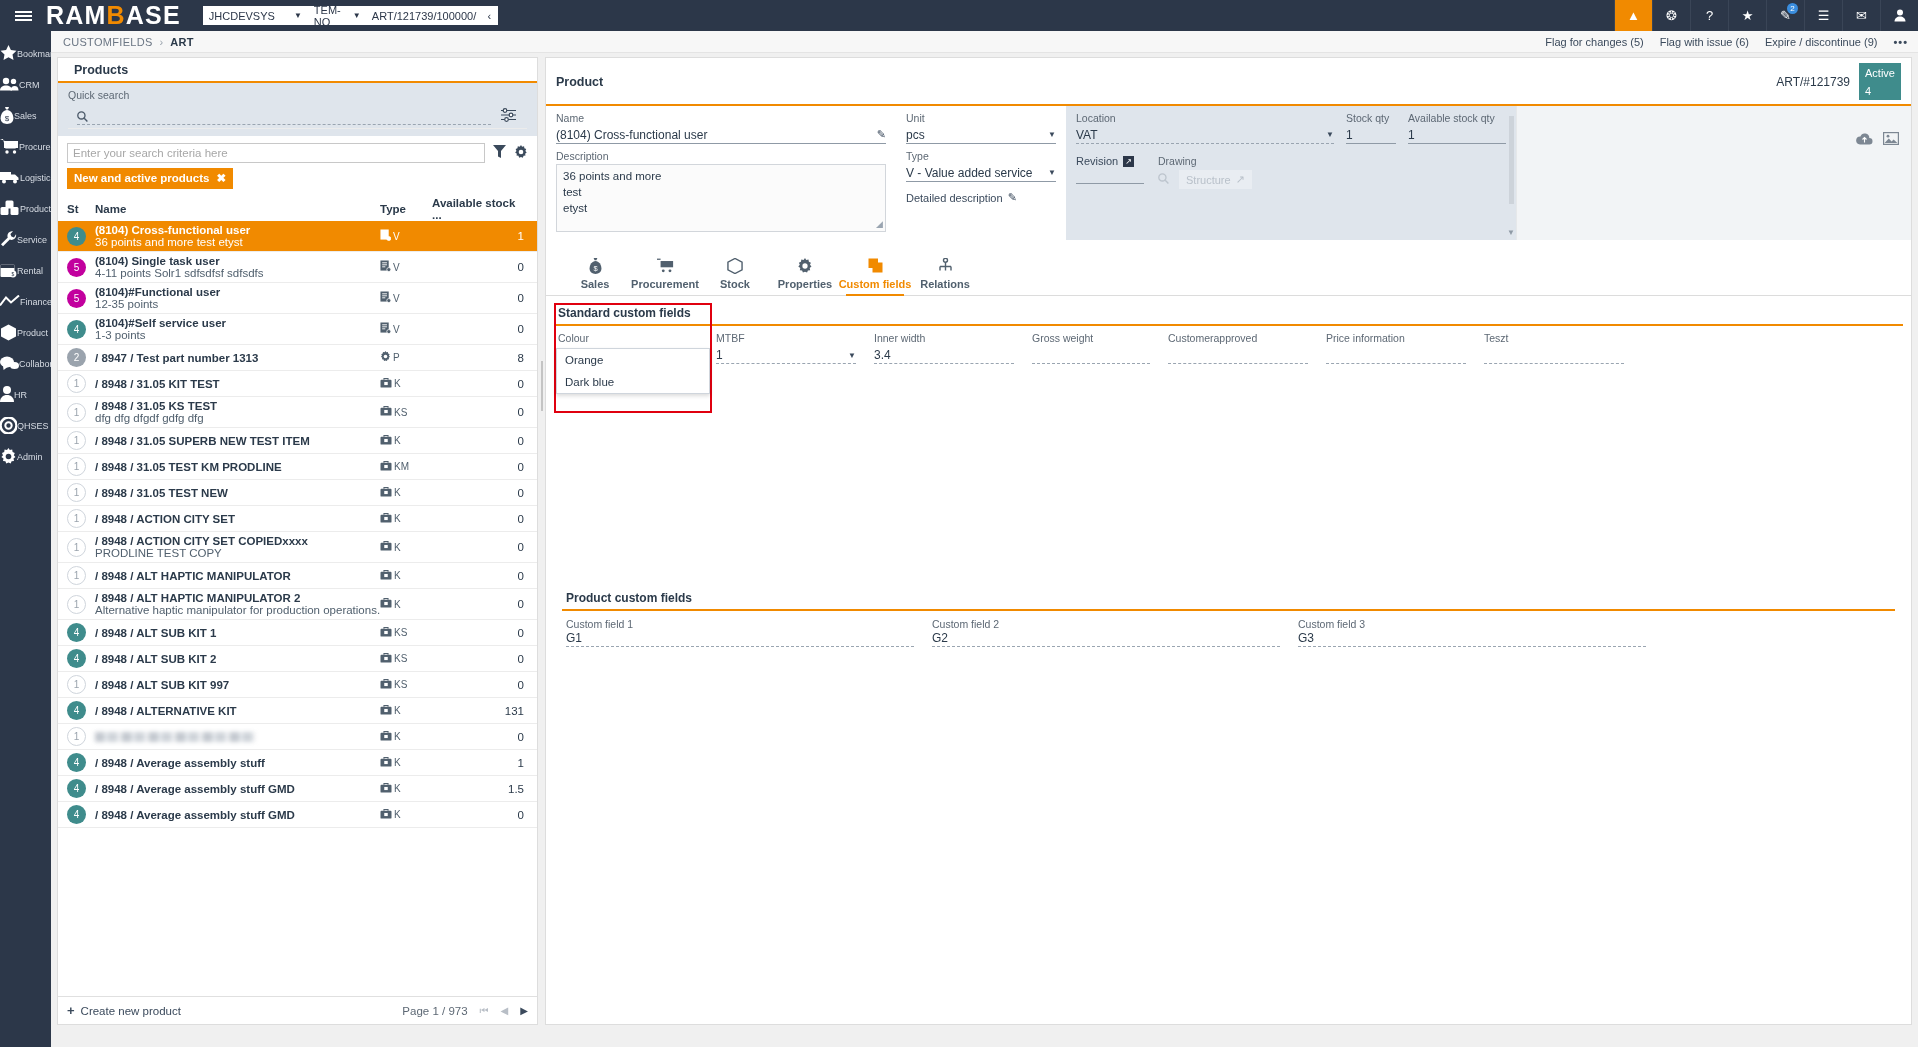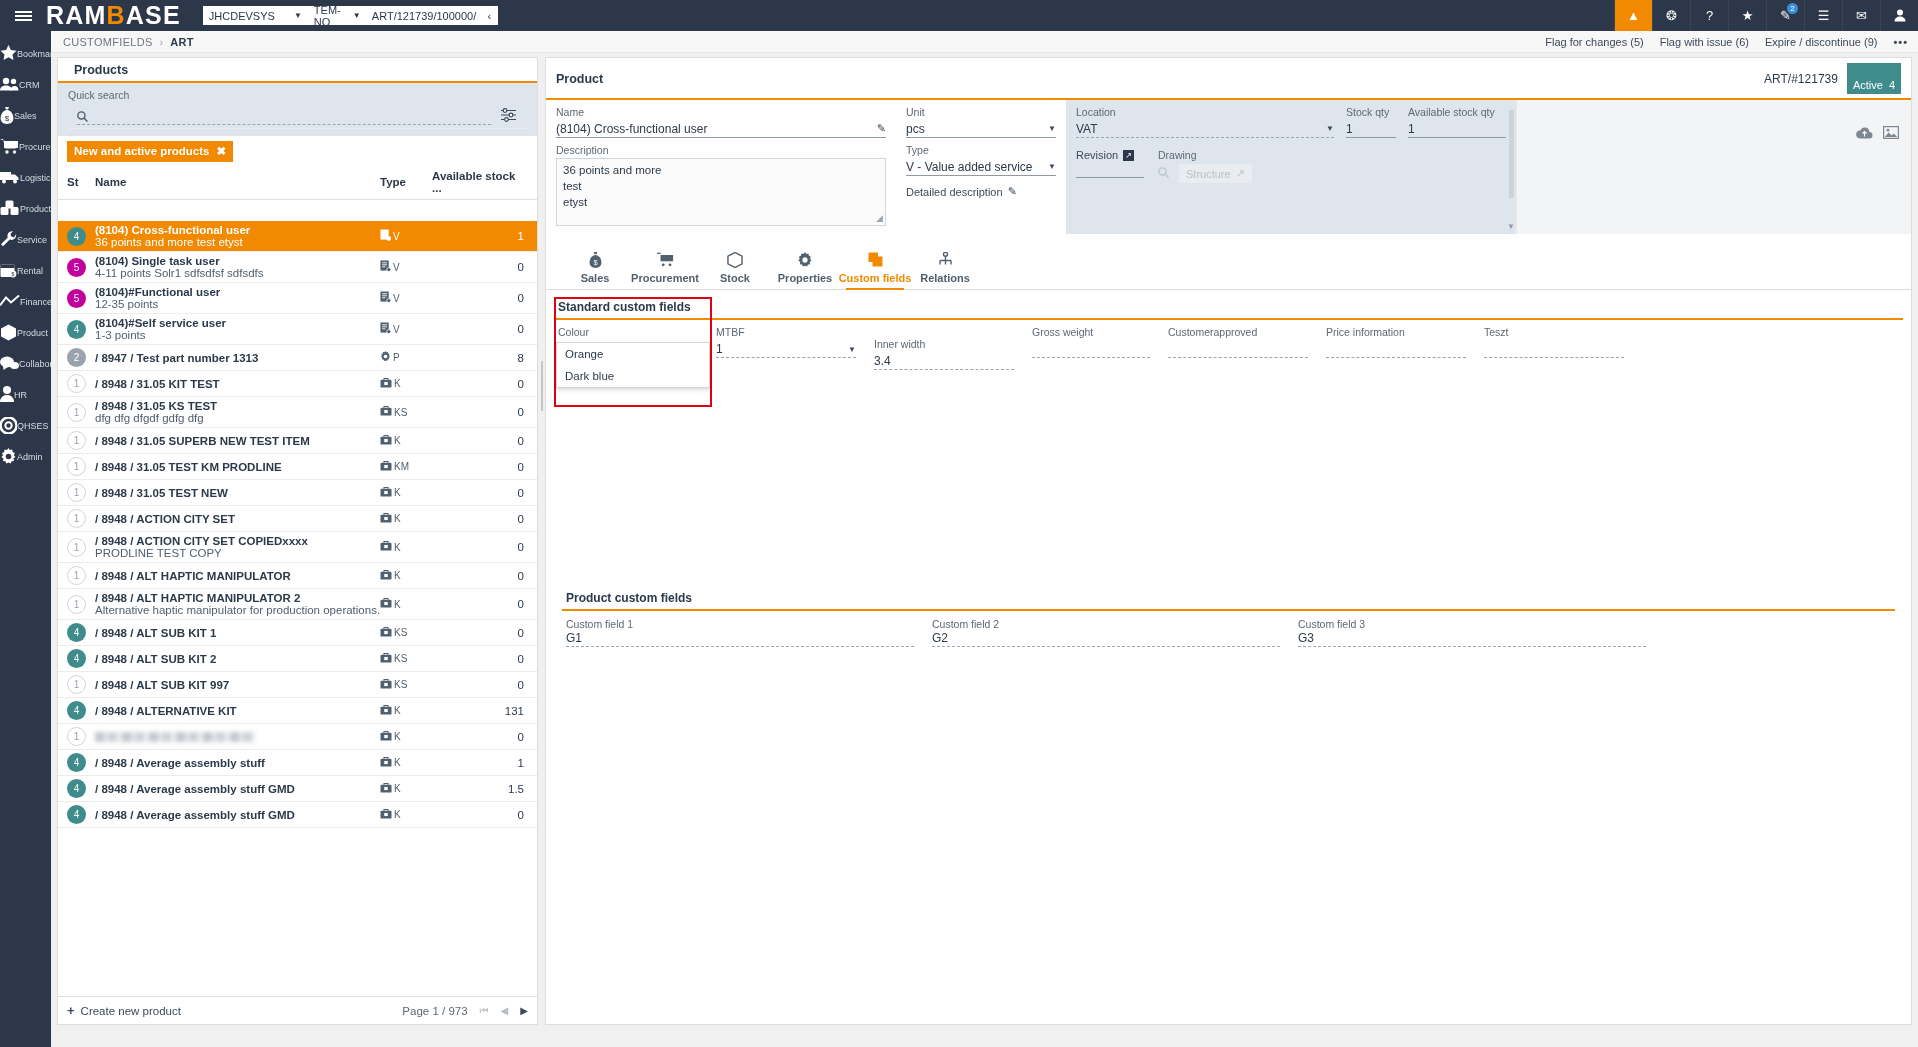--- a/index.html
+++ b/index.html
@@ -157,22 +157,22 @@
   
   #product {
     position: absolute; left: 494px; top: 26px; right: 6px; bottom: 22px;
     background: #fff; border: 1px solid #ddd;
   }
   #prodhead { display: flex; align-items: center; padding: 5px 10px 4px; }
   #prodhead .ttl { font-size: 12.5px; font-weight: bold; }
   #prodhead .right { margin-left: auto; display: flex; align-items: center; gap: 9px; }
   #prodhead .artno { font-size: 12px; color: #2b3a4a; }
   .statusbadge {
-    background: #3f8c8c; color: #fff; font-size: 11px; padding: 16px 6px 3px;
-    display: flex; align-items: flex-start; gap: 6px;
+    background: #3f8c8c; color: #fff; font-size: 11px; padding: 4px 6px 3px;
+    display: flex; align-items: flex-start; gap: 6px; flex-direction: column;
   }
   #formgrid { display: flex; padding: 0; }
   .fcol { padding: 6px 10px 8px; }
   #col-name { width: 350px; }
   #col-unit { width: 170px; }
   #col-loc { width: 450px; background: #dfe5ec; position: relative; }
   #col-img { flex: 1; background: #f2f4f6; position: relative; border-left:1px solid #e6e8ea; }
   .flabel { font-size: 10.5px; color: #5d6874; margin-bottom: 2px; }
   .funder {
     border-bottom: 1px solid #8f9aa6; height: 18px; display: flex; align-items: center;
@@ -480,20 +480,34 @@
           <svg width="15" height="14" viewBox="0 0 15 14">
               <path d="M0 2.5h15M0 7h15M0 11.5h15" stroke="#3b4a5c" stroke-width="1.2"></path>
               <circle cx="4" cy="2.5" r="1.8" fill="#fff" stroke="#3b4a5c" stroke-width="1.2"></circle>
               <circle cx="10" cy="7" r="1.8" fill="#fff" stroke="#3b4a5c" stroke-width="1.2"></circle>
               <circle cx="5.5" cy="11.5" r="1.8" fill="#fff" stroke="#3b4a5c" stroke-width="1.2"></circle>
             </svg>
         </span>
       </div>
     </div>
 
+    <div id="criteria">
+      <input type="text" placeholder="Enter your search criteria here" style="">
+      <span class="ic">
+        <svg width="13" height="13" viewBox="0 0 13 13">
+            <path d="M0 0h13L8 6v7l-3-1.6V6z" fill="#3b4a5c"></path>
+          </svg>
+      </span>
+      <span class="ic">
+        <svg width="14" height="14" viewBox="0 0 17 17">
+            <path d="M8.5 0l1.3 2.1 2.4-.5.4 2.4 2.2 1-1 2.2 1.6 1.8-1.9 1.5.5 2.4-2.4.3-.9 2.3-2.2-1-2.2 1-.9-2.3-2.4-.3.5-2.4L1.4 9l1.6-1.8-1-2.2 2.2-1 .4-2.4 2.4.5z" fill="#3b4a5c"></path>
+            <circle cx="8.5" cy="8.5" r="2.8" fill="#fff"></circle>
+          </svg>
+      </span>
+    </div>
 
     <div id="chiprow">
       <span class="chip">
         <span>New and active products</span>
         <span>✖</span>
       </span>
     </div>
 
     <div id="listhead">
       <span class="h-st">St</span>
@@ -1042,21 +1056,21 @@
               <span class="caret">▼</span>
             </div>
           </div>
           <div class="cfcol" style="width: 158px;">
             <div class="cl">MTBF</div>
             <div class="cfval">
               <span>1</span>
               <span class="caret">▼</span>
             </div>
           </div>
-          <div class="cfcol" style="width: 158px; margin-top: 12px;">
+          <div class="cfcol" style="width: 158px;">
             <div class="cl">Inner width</div>
             <div class="cfval">
               <span>3.4</span>
             </div>
           </div>
           <div class="cfcol" style="width: 136px;">
             <div class="cl">Gross weight</div>
             <div class="cfval">
               <span></span>
             </div>

